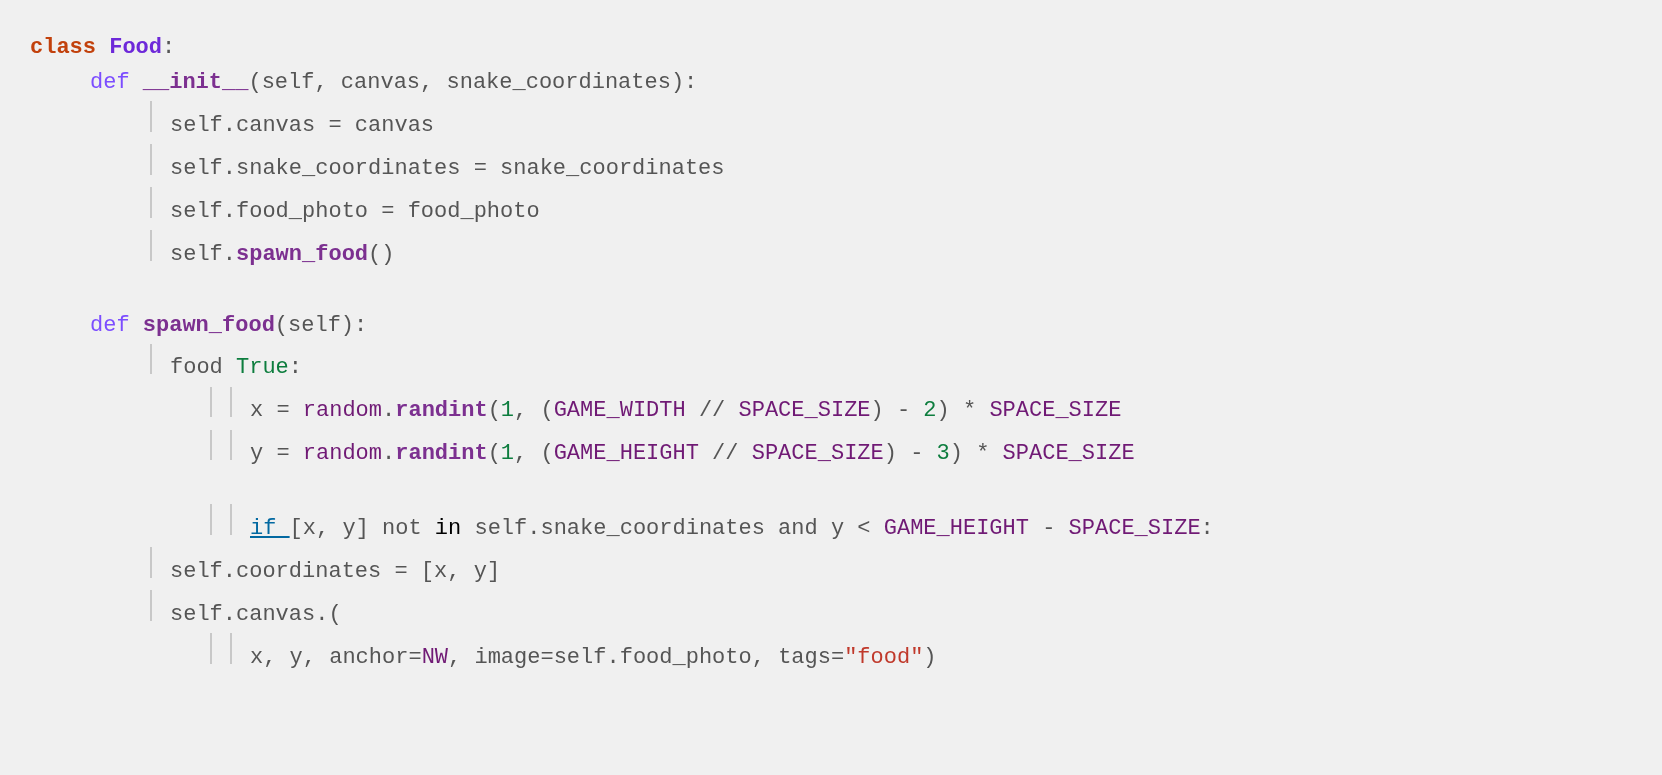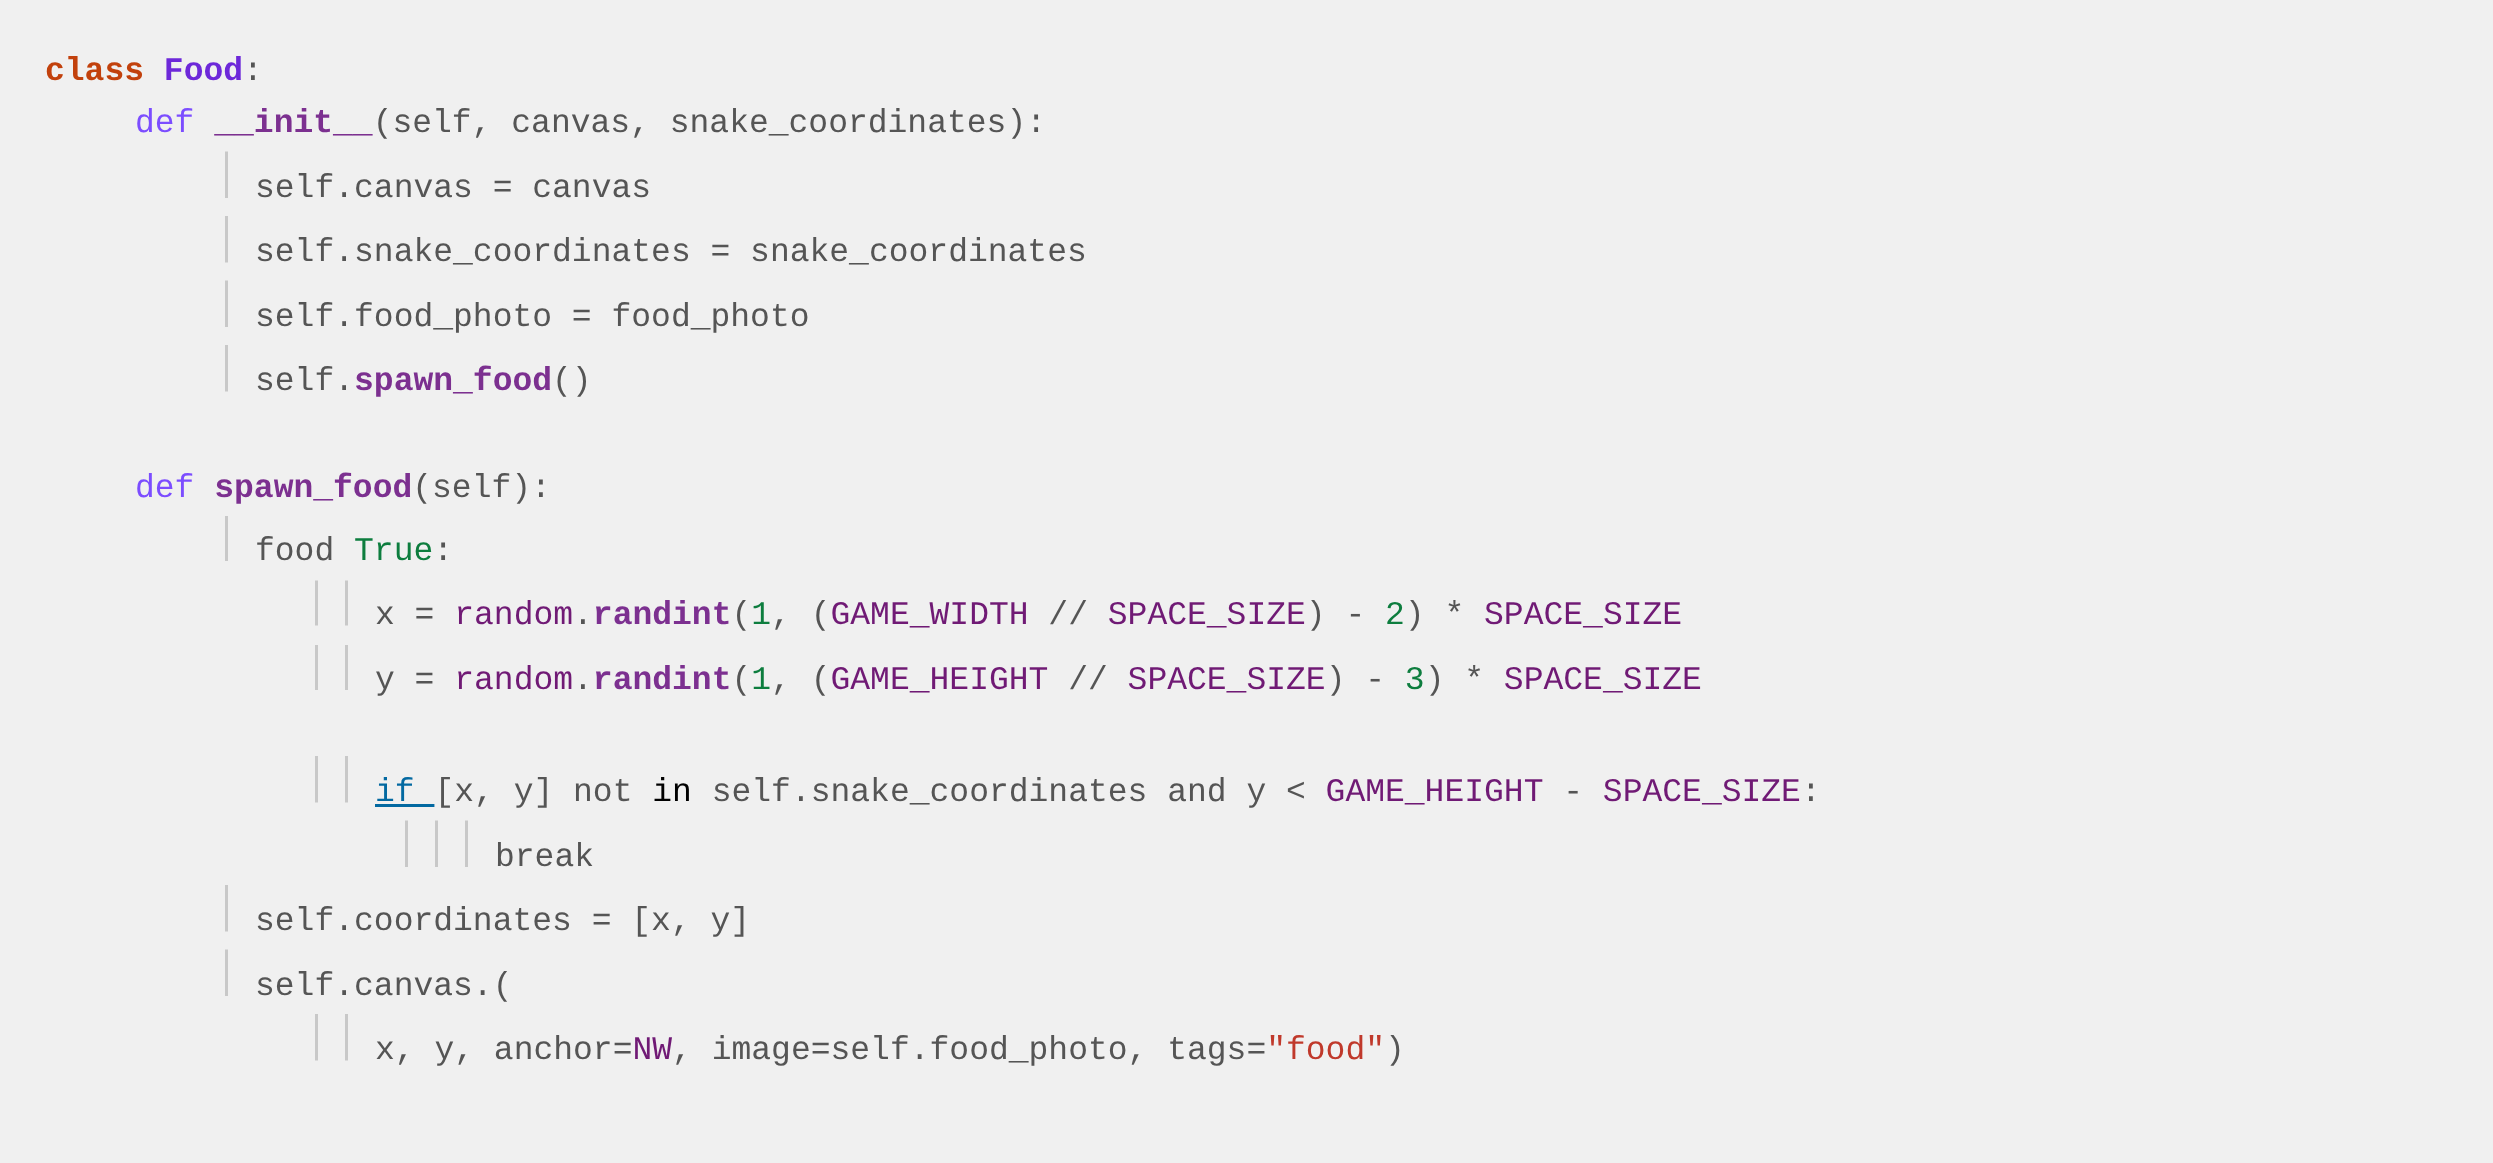--- a/index.html
+++ b/index.html
@@ -71,17 +71,16 @@
     <div class="line" style="padding-left: 120px;"><span class="guide-bar"></span><span class="kw-self">self</span><span class="plain">.</span><span class="attr">canvas</span><span class="plain"> = </span><span class="var-name">canvas</span></div>
     <div class="line" style="padding-left: 120px;"><span class="guide-bar"></span><span class="kw-self">self</span><span class="plain">.</span><span class="attr">snake_coordinates</span><span class="plain"> = </span><span class="var-name">snake_coordinates</span></div>
     <div class="line" style="padding-left: 120px;"><span class="guide-bar"></span><span class="kw-self">self</span><span class="plain">.</span><span class="attr">food_photo</span><span class="plain"> = </span><span class="var-name">food_photo</span></div>
     <div class="line" style="padding-left: 120px;"><span class="guide-bar"></span><span class="kw-self">self</span><span class="plain">.</span><span class="method-name">spawn_food</span><span class="plain">()</span></div>
     <div class="line" style="padding-left: 0px; height: 1.6em;">&nbsp;</div>
     <div class="line" style="padding-left: 60px;"><span class="kw-def">def </span><span class="fn-name">spawn_food</span><span class="plain">(</span><span class="param">self</span><span class="plain">):</span></div>
     <div class="line" style="padding-left: 120px;"><span class="guide-bar"></span><span class="kw-while">food </span><span class="kw-true">True</span><span class="plain">:</span></div>
     <div class="line" style="padding-left: 180px;"><span class="guide-bar"></span><span class="guide-bar"></span><span class="var-name">x</span><span class="plain"> = </span><span class="const">random</span><span class="plain">.</span><span class="method-name">randint</span><span class="plain">(</span><span class="number">1</span><span class="plain">, (</span><span class="const">GAME_WIDTH</span><span class="plain"> // </span><span class="const">SPACE_SIZE</span><span class="plain">) - </span><span class="number">2</span><span class="plain">) * </span><span class="const">SPACE_SIZE</span></div>
     <div class="line" style="padding-left: 180px;"><span class="guide-bar"></span><span class="guide-bar"></span><span class="var-name">y</span><span class="plain"> = </span><span class="const">random</span><span class="plain">.</span><span class="method-name">randint</span><span class="plain">(</span><span class="number">1</span><span class="plain">, (</span><span class="const">GAME_HEIGHT</span><span class="plain"> // </span><span class="const">SPACE_SIZE</span><span class="plain">) - </span><span class="number">3</span><span class="plain">) * </span><span class="const">SPACE_SIZE</span></div>
     <div class="line" style="padding-left: 180px;"><span class="guide-bar"></span><span class="guide-bar"></span><span class="kw-if">if </span><span class="plain">[</span><span class="var-name">x</span><span class="plain">, </span><span class="var-name">y</span><span class="plain">] </span><span class="kw-not">not </span><span class="kw-in">in </span><span class="kw-self">self</span><span class="plain">.</span><span class="attr">snake_coordinates</span><span class="plain"> </span><span class="kw-and">and </span><span class="var-name">y</span><span class="plain"> &lt; </span><span class="const">GAME_HEIGHT</span><span class="plain"> - </span><span class="const">SPACE_SIZE</span><span class="plain">:</span></div>
-    <div class="line" style="padding-left: 240px;"><span class="guide-bar"></span><span class="guide-bar"></span><span class="guide-bar"></span><span class="kw-break">break</span></div>
     <div class="line" style="padding-left: 120px;"><span class="guide-bar"></span><span class="kw-self">self</span><span class="plain">.</span><span class="attr">coordinates</span><span class="plain"> = [</span><span class="var-name">x</span><span class="plain">, </span><span class="var-name">y</span><span class="plain">]</span></div>
     <div class="line" style="padding-left: 120px;"><span class="guide-bar"></span><span class="kw-self">self</span><span class="plain">.</span><span class="attr">canvas</span><span class="plain">.</span><span class="plain">(</span></div>
     <div class="line" style="padding-left: 180px;"><span class="guide-bar"></span><span class="guide-bar"></span><span class="var-name">x</span><span class="plain">, </span><span class="var-name">y</span><span class="plain">, </span><span class="attr">anchor</span><span class="plain">=</span><span class="const">NW</span><span class="plain">, </span><span class="attr">image</span><span class="plain">=</span><span class="kw-self">self</span><span class="plain">.</span><span class="attr">food_photo</span><span class="plain">, </span><span class="attr">tags</span><span class="plain">=</span><span class="string">"food"</span><span class="plain">)</span></div>
   </div>
 
 </body></html>

